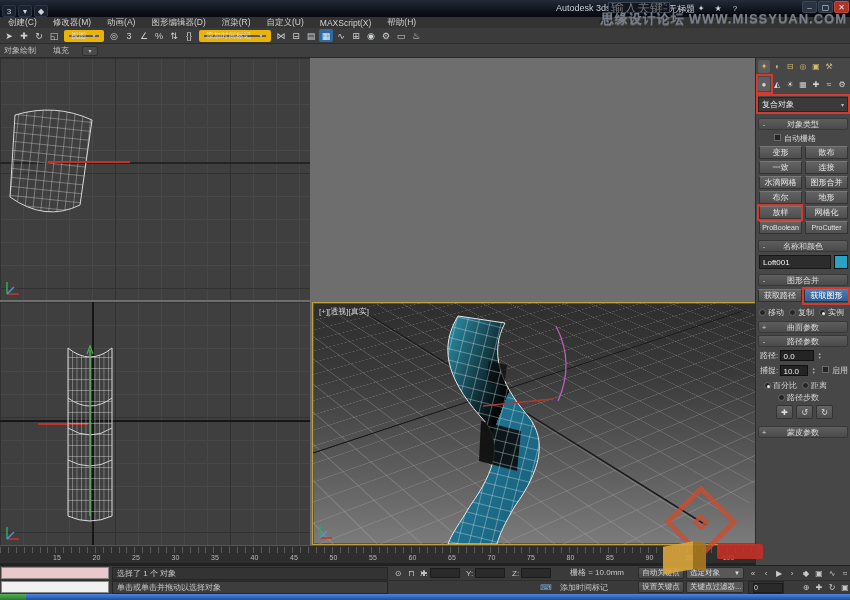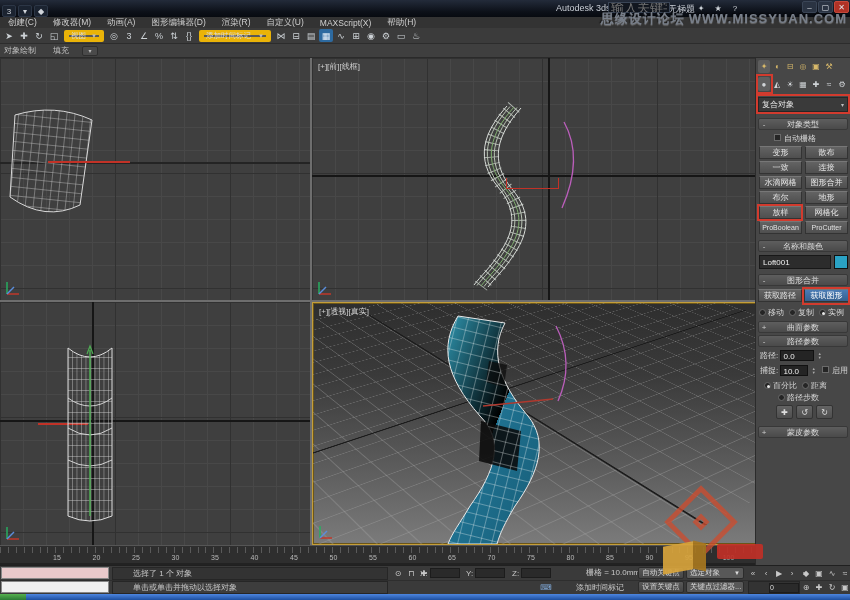--- a/index.html
+++ b/index.html
@@ -112,21 +112,21 @@
 #ticks{position:absolute;left:0;top:1px;width:755px;height:6px;
  background:repeating-linear-gradient(90deg,#5a5a5a 0 1px,transparent 1px 7.9px)}
 #tl-labels{position:absolute;left:0;top:8px;width:755px;height:10px;font-size:7px;color:#b8b8b8}
 #tl-labels span{position:absolute;transform:translateX(-50%)}
 #trackbar{position:absolute;left:0;top:17px;width:755px;height:3px;background:#222}
 
 #status1{position:absolute;left:0;top:565px;width:850px;height:15px;background:#3a3a3a;border-top:1px solid #202020}
 #status2{position:absolute;left:0;top:580px;width:850px;height:14px;background:#3a3a3a;border-top:1px solid #2e2e2e}
 .listener{position:absolute;left:1px;width:108px;height:12px;border:1px solid #888}
 .sfield{position:absolute;background:#333;border:1px solid #262626;color:#c8c8c8;
- font-size:8px;line-height:11px;padding-left:20px;white-space:nowrap}
+ font-size:8px;line-height:11px;padding-left:4px;white-space:nowrap}
 .sico{display:inline-flex;width:12px;height:12px;align-items:center;justify-content:center;
  font-size:8px;color:#c8c8c8}
 .xyz{position:absolute;top:2px;font-size:8px;color:#c8c8c8}
 .xyz input{width:30px;height:10px;background:#2a2a2a;border:1px solid #1c1c1c;color:#ddd;font-size:7px}
 .skbtn{position:absolute;height:12px;background:linear-gradient(180deg,#585858,#454545);
  border:1px solid #2c2c2c;border-radius:2px;color:#d8d8d8;font-size:7.5px;
  display:flex;align-items:center;justify-content:center;white-space:nowrap}
 .sdrop{position:absolute;height:12px;background:#585858;border:1px solid #2c2c2c;border-radius:2px;
  color:#ddd;font-size:7.5px;display:flex;align-items:center;justify-content:space-between;padding:0 3px;white-space:nowrap}
 .igroup{position:absolute;display:flex;gap:1px}
@@ -238,42 +238,20 @@
       <path d="M15,57 Q55,45 92,62 L80,147 Q45,164 10,139 Z" fill="url(#pgrid1)" stroke="#d8d8d8" stroke-width="1"></path>
     </svg>
     <div class="redline" style="left:48px;top:103px;width:82px"></div>
     <svg class="tripod" width="18" height="18">
       <line x1="3" y1="15" x2="15" y2="15" stroke="#c0392b" stroke-width="1.5"></line>
       <line x1="3" y1="15" x2="3" y2="3" stroke="#27ae60" stroke-width="1.5"></line>
       <line x1="3" y1="15" x2="10" y2="8" stroke="#5b8ddb" stroke-width="1.5"></line>
     </svg>
   </div>
 
-  <div class="vp" id="vp-front">
-    <span class="vplabel">[+][前][线框]</span>
-    <div class="axis-h" style="top:117px"></div>
-    <div class="axis-v" style="left:236px"></div>
-    <svg class="mesh" width="443" height="242">
-      <g fill="none">
-        <path d="M202,49 C178,76 170,102 193,130 C213,154 209,174 196,194 C186,210 175,220 169,228" stroke="#ccd2cc" stroke-width="15" stroke-dasharray="1 6" opacity="0.8"></path>
-        <path d="M195,48 C171,75 163,101 186,129 C206,153 202,173 189,193 C179,209 168,219 162,227" stroke="#d8dcd8" stroke-width="1"></path>
-        <path d="M209,50 C185,77 177,103 200,131 C220,155 216,175 203,195 C193,211 182,221 176,229" stroke="#d8dcd8" stroke-width="1"></path>
-        <path d="M198,48.5 C174,75.5 166,101.5 189,129.5 C209,153.5 205,173.5 192,193.5 C182,209.5 171,219.5 165,227.5" stroke="#b9c4b4" stroke-width="1"></path>
-        <path d="M205,49.5 C181,76.5 173,102.5 196,130.5 C216,154.5 212,174.5 199,194.5 C189,210.5 178,220.5 172,228.5" stroke="#b9c4b4" stroke-width="1"></path>
-        <path d="M202,49 C178,76 170,102 193,130 C213,154 209,174 196,194 C186,210 175,220 169,228" stroke="#7fae6e" stroke-width="1"></path>
-        <path d="M252,64 Q272,100 250,150" stroke="#bb5ebb" stroke-width="1.3"></path>
-      </g>
-    </svg>
-    <div class="selbracket" style="left:194px;top:120px;width:53px;height:11px"></div>
-    <svg class="tripod" width="18" height="18">
-      <line x1="3" y1="15" x2="15" y2="15" stroke="#c0392b" stroke-width="1.5"></line>
-      <line x1="3" y1="15" x2="3" y2="3" stroke="#27ae60" stroke-width="1.5"></line>
-      <line x1="3" y1="15" x2="10" y2="8" stroke="#5b8ddb" stroke-width="1.5"></line>
-    </svg>
-  </div>
 
   <div class="vp" id="vp-bottom-left">
     <div class="axis-v" style="left:92px"></div>
     <div class="axis-h" style="top:118px"></div>
     <div class="redline" style="left:38px;top:121px;width:50px"></div>
     <svg class="mesh" width="310" height="243">
       <defs>
         <pattern id="pgrid2" width="4.5" height="11" patternUnits="userSpaceOnUse">
           <path d="M4.5,0 H0 V11" fill="none" stroke="#d4d4d4" stroke-width="0.8"></path>
         </pattern>

